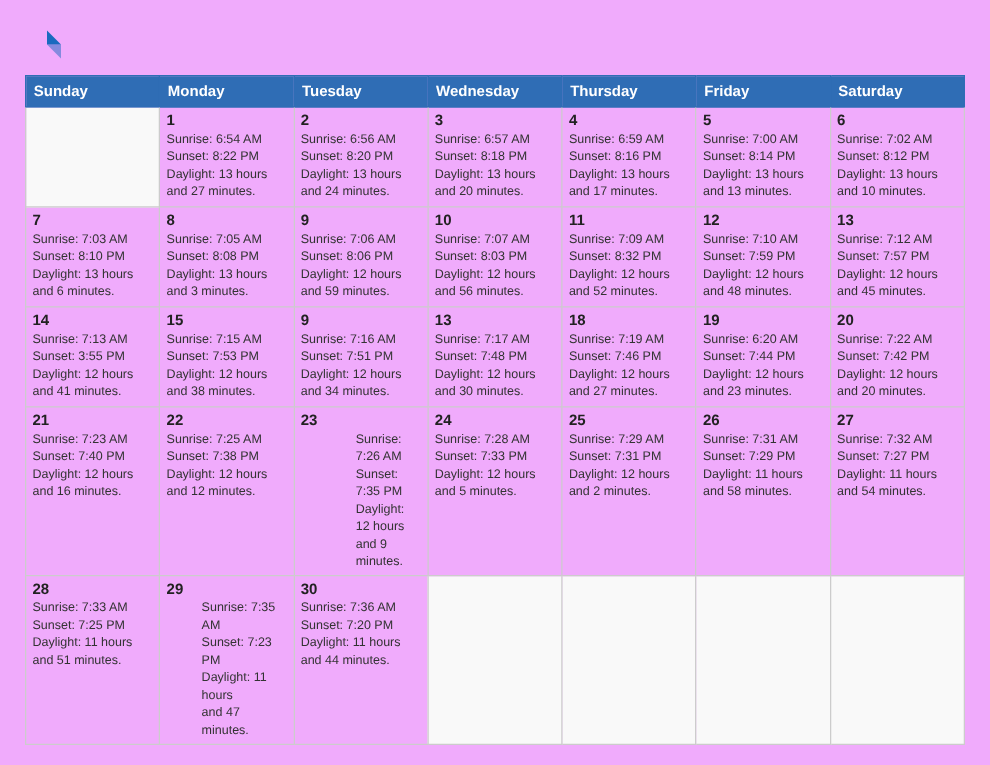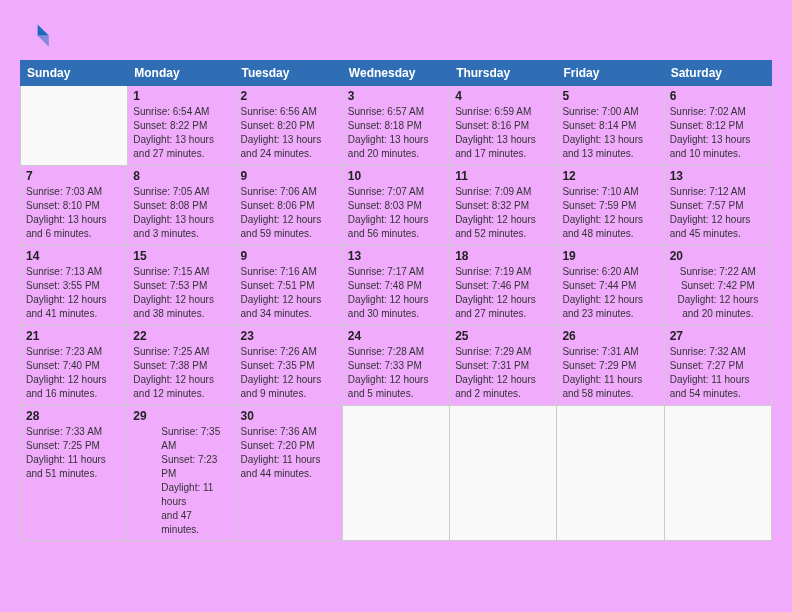--- a/index.html
+++ b/index.html
@@ -263,21 +263,21 @@
           </td>
           <td>
             <span class="day-number">19</span>
             <div class="day-info" style="white-space: pre-line;">Sunrise: 6:20 AM
 Sunset: 7:44 PM
 Daylight: 12 hours
 and 23 minutes.</div>
           </td>
           <td>
             <span class="day-number">20</span>
-            <div class="day-info" style="white-space: pre-line; text-align: center;">Sunrise: 7:22 AM
+            <div class="day-info" style="white-space: pre-line;">Sunrise: 7:22 AM
 Sunset: 7:42 PM
 Daylight: 12 hours
 and 20 minutes.</div>
           </td>
         </tr>
         <tr>
           <td>
             <span class="day-number">21</span>
             <div class="day-info" style="white-space: pre-line;">Sunrise: 7:23 AM
 Sunset: 7:40 PM
@@ -286,21 +286,21 @@
           </td>
           <td>
             <span class="day-number">22</span>
             <div class="day-info" style="white-space: pre-line;">Sunrise: 7:25 AM
 Sunset: 7:38 PM
 Daylight: 12 hours
 and 12 minutes.</div>
           </td>
           <td>
             <span class="day-number">23</span>
-            <div class="day-info" style="white-space: pre-line;">Sunrise: 7:26 AM
+            <div class="day-info" style="white-space: pre-line; margin-left: 44px;">Sunrise: 7:26 AM
 Sunset: 7:35 PM
 Daylight: 12 hours
 and 9 minutes.</div>
           </td>
           <td>
             <span class="day-number">24</span>
             <div class="day-info" style="white-space: pre-line;">Sunrise: 7:28 AM
 Sunset: 7:33 PM
 Daylight: 12 hours
 and 5 minutes.</div>

